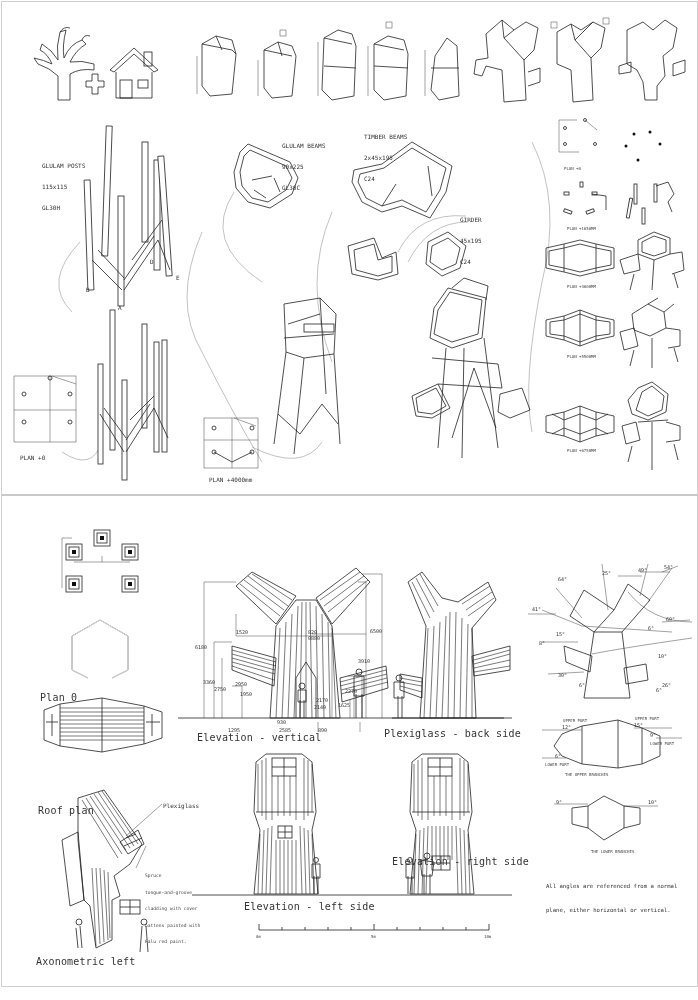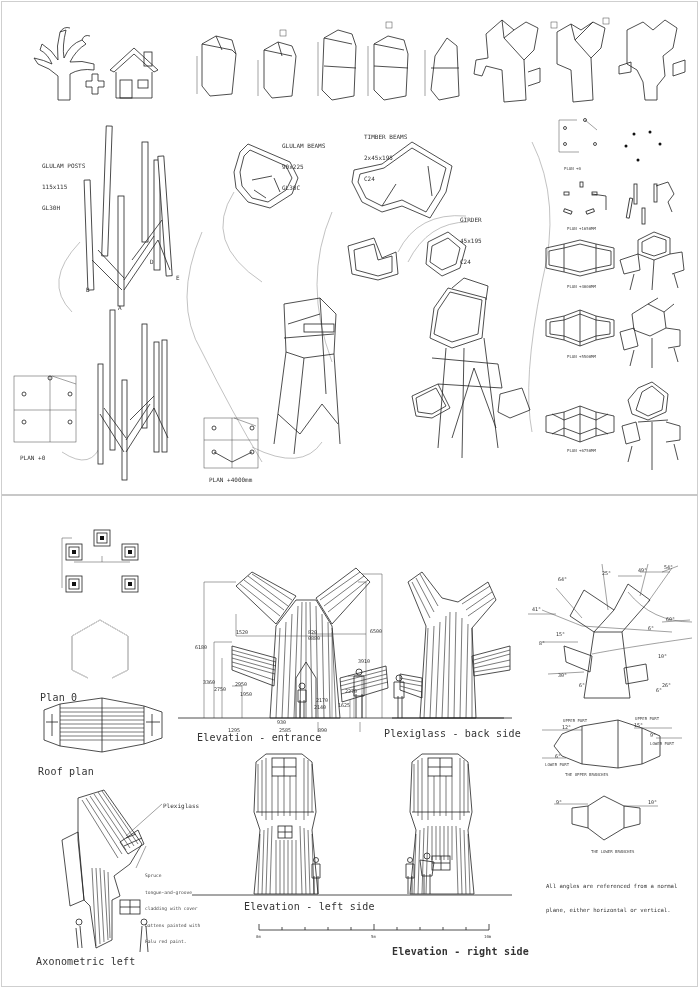--- a/index.html
+++ b/index.html
@@ -307,21 +307,21 @@
           <line x1="24" y1="32" x2="108" y2="32"></line>
         <line x1="24" y1="36" x2="108" y2="36"></line>
           <line x1="24" y1="40" x2="108" y2="40"></line>
           <line x1="24" y1="44" x2="108" y2="44"></line>
       </g>
       <line class="ln" x1="66" y1="2" x2="66" y2="56"></line>
       <line class="ln" x1="24" y1="8" x2="24" y2="50"></line>
         <line class="ln" x1="108" y1="10" x2="108" y2="48"></line>
       <path class="ln" d="M10 26 H22 M16 18 V40 M110 26 H124 M116 18 V40"></path>
     </svg>
-    <div class="lbl" style="left:36px;top:766px;">Roof plan</div>
+    <div class="lbl" style="left:36px;top:805px;">Roof plan</div>
 
     <svg style="left:56px;top:786px;" width="110" height="170" viewBox="0 0 110 170">
       <path class="ln" d="M20 10 L46 2 L84 56 L72 76 L56 88 L62 108 L54 112 L54 152 L38 160 L32 118 L26 112 L20 52 Z" fill="#fff"></path>
       <g class="hatch">
         <line x1="24" y1="12" x2="60" y2="70"></line>
           <line x1="28" y1="10" x2="64" y2="66"></line>
           <line x1="32" y1="8" x2="68" y2="62"></line>
         <line x1="36" y1="6" x2="72" y2="60"></line>
           <line x1="40" y1="4" x2="76" y2="58"></line>
           <line x1="44" y1="3" x2="80" y2="56"></line>
@@ -427,21 +427,21 @@
     <div class="dim" style="left:233px;top:679px;">2950</div>
     <div class="dim" style="left:238px;top:689px;">1950</div>
     <div class="dim" style="left:343px;top:686px;">2270</div>
     <div class="dim" style="left:314px;top:695px;">2170</div>
     <div class="dim" style="left:312px;top:702px;">2140</div>
     <div class="dim" style="left:336px;top:700px;">1625</div>
     <div class="dim" style="left:275px;top:717px;">930</div>
     <div class="dim" style="left:226px;top:725px;">1295</div>
     <div class="dim" style="left:277px;top:725px;">2585</div>
     <div class="dim" style="left:316px;top:725px;">890</div>
-    <div class="lbl" style="left:195px;top:732px;">Elevation - entrance</div>
+    <div class="lbl" style="left:195px;top:732px;">Elevation - vertical</div>
 
     <svg style="left:390px;top:564px;" width="120" height="160" viewBox="0 0 120 160">
       <path class="ln" d="M28 152 L34 60 L16 16 L30 6 L50 32 L66 36 L96 16 L104 34 L80 62 L84 152 Z" fill="#fff"></path>
       <g class="hatch">
         <line x1="32" y1="152" x2="36" y2="62"></line>
           <line x1="38" y1="152" x2="42" y2="60"></line>
           <line x1="44" y1="152" x2="48" y2="56"></line>
         <line x1="50" y1="152" x2="54" y2="50"></line>
           <line x1="56" y1="152" x2="58" y2="46"></line>
           <line x1="62" y1="152" x2="64" y2="46"></line>
@@ -545,21 +545,21 @@
       <rect class="ln" x="30" y="8" width="24" height="18" fill="#fff"></rect>
       <path class="ln" d="M42 8 V26 M30 17 H54"></path>
       <line class="ln" x1="14" y1="62" x2="72" y2="62"></line>
       <rect class="ln" x="34" y="106" width="18" height="14" fill="#fff"></rect>
       <path class="ln" d="M43 106 V120 M34 113 H52"></path>
       <path class="ln" d="M26 144 V124 M32 144 V124 M22 110 L36 112 L34 126 L24 126 Z"></path>
       <circle class="ln" cx="29" cy="106" r="3"></circle>
       <path class="ln" d="M10 144 V126 M14 144 V126 M8 114 H16 V128 H8 Z"></path>
       <circle class="ln" cx="12" cy="110" r="2.5"></circle>
     </svg>
-    <div class="lbl" style="left:390px;top:946px;font-weight:bold;">Elevation - right side</div>
+    <div class="lbl" style="left:390px;top:856px;">Elevation - right side</div>
 
     <svg style="left:190px;top:892px;" width="320" height="4" viewBox="0 0 320 4">
       <line class="ln" x1="0" y1="1" x2="320" y2="1"></line>
     </svg>
 
     <svg style="left:255px;top:918px;" width="235" height="14" viewBox="0 0 235 14">
       <line class="ln" x1="2" y1="10" x2="232" y2="10"></line>
       <g class="ln">
         <line x1="2" y1="4" x2="2" y2="10"></line>
           <line x1="25" y1="7" x2="25" y2="10"></line>

